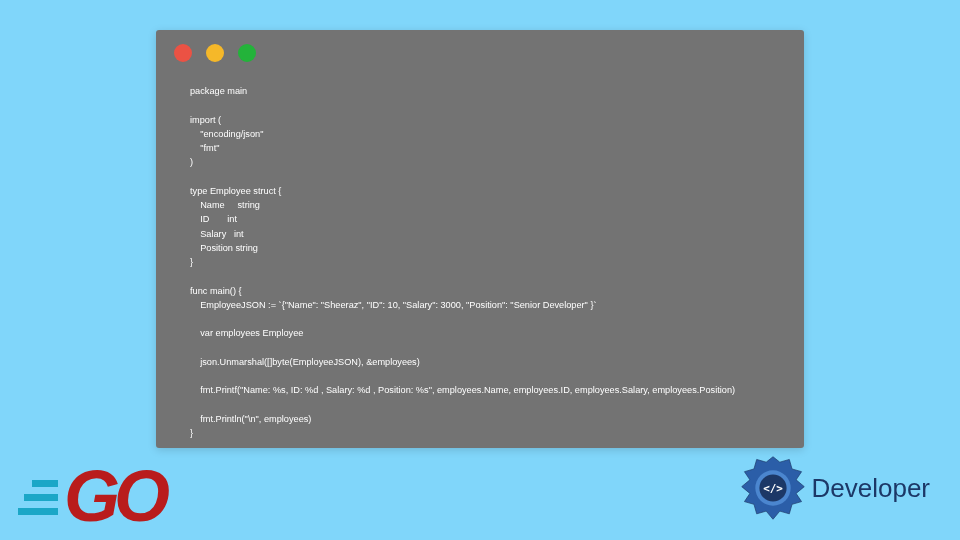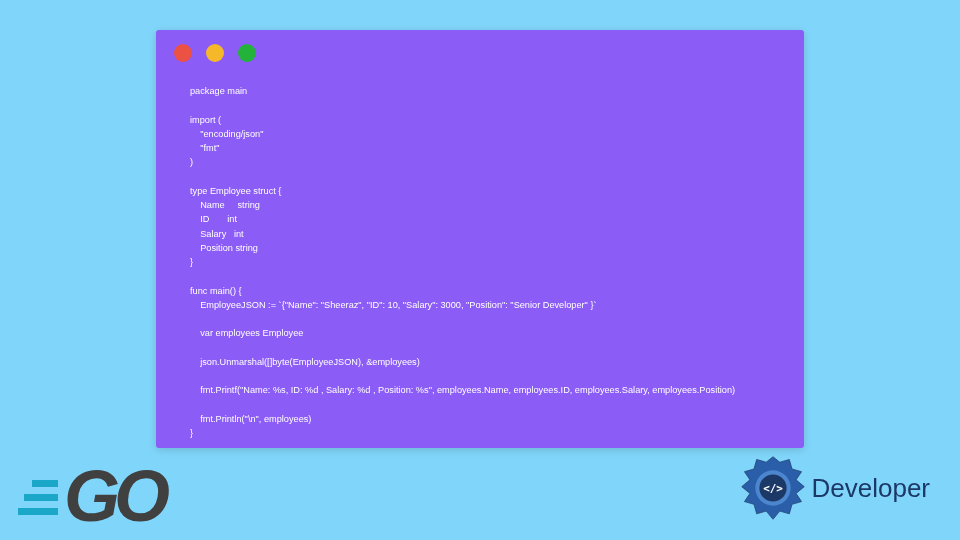--- a/index.html
+++ b/index.html
@@ -10,21 +10,21 @@
     font-family: -apple-system, BlinkMacSystemFont, "Segoe UI", Arial, sans-serif;
     position: relative;
     overflow: hidden;
   }
   .code-window {
     position: absolute;
     top: 30px;
     left: 156px;
     width: 648px;
     height: 418px;
-    background: #8b5cf6;
+    background: #737373;
     border-radius: 3px;
     box-shadow: 0 2px 8px rgba(0,0,0,0.15);
   }
   .titlebar {
     display: flex;
     gap: 14px;
     padding: 14px 18px 0 18px;
   }
   .dot {
     width: 18px;
@@ -41,21 +41,21 @@
     line-height: 1.55;
     font-family: -apple-system, BlinkMacSystemFont, "Segoe UI", Arial, sans-serif;
     white-space: pre;
   }
   .go-logo {
     position: absolute;
     left: 18px;
     bottom: 14px;
     display: flex;
     align-items: center;
-    color: #404040;
+    color: #b91c1c;
   }
   .go-lines {
     display: flex;
     flex-direction: column;
     gap: 7px;
     margin-right: 6px;
   }
   .go-lines .line {
     height: 7px;
     background: #1ba7c7;

